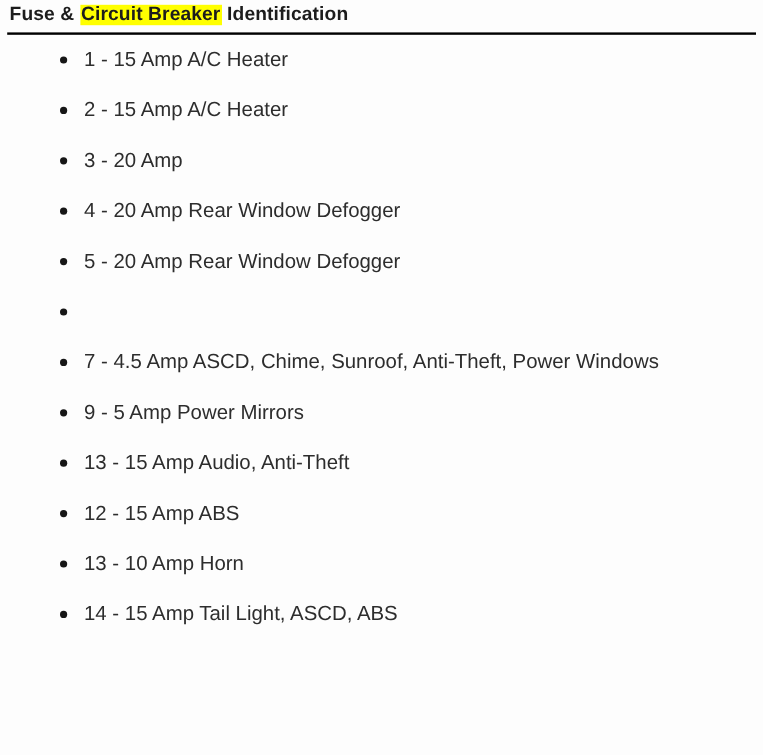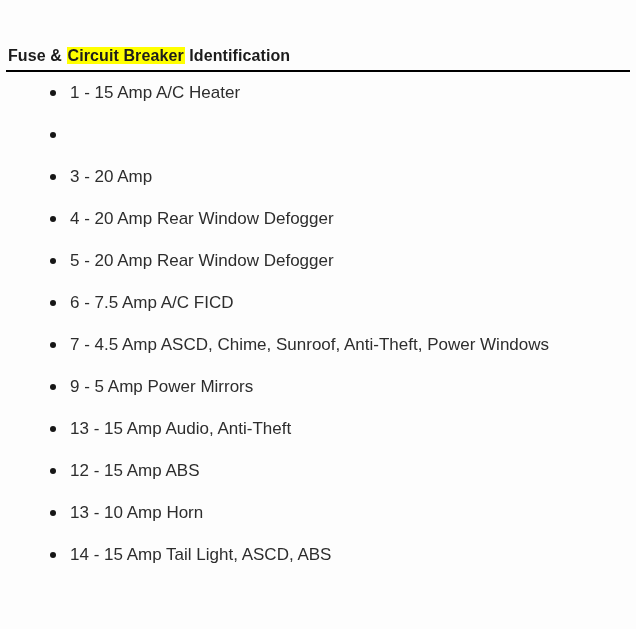--- a/index.html
+++ b/index.html
@@ -14,21 +14,20 @@
     font-family: "Liberation Sans", sans-serif;
     color: #2a2a2a;
     overflow: hidden;
   }
 
   .page {
     position: relative;
     width: 636px;
     height: 458px;
     box-sizing: border-box;
-    margin-top: 43px;
   }
 
   
   .doc-heading {
     margin: 0;
     padding: 3px 0 5px 8px;
     font-size: 16px;
     font-weight: bold;
     line-height: 19px;
     color: #1c1c1c;
@@ -83,25 +82,25 @@
 <body>
 
 <div class="page">
 
   <h1 class="doc-heading"><span>Fuse &amp; </span><span class="hl">Circuit Breaker</span><span> Identification</span></h1>
 
   <div class="heading-rule"></div>
 
   <ul class="fuse-list">
     <li><span class="bullet"></span><span class="entry-text">1 - 15 Amp A/C Heater</span></li>
-    <li><span class="bullet"></span></li>
+    <li><span class="bullet"></span><span class="entry-text">2 - 15 Amp A/C Heater</span></li>
     <li><span class="bullet"></span><span class="entry-text">3 - 20 Amp</span></li>
     <li><span class="bullet"></span><span class="entry-text">4 - 20 Amp Rear Window Defogger</span></li>
     <li><span class="bullet"></span><span class="entry-text">5 - 20 Amp Rear Window Defogger</span></li>
-    <li><span class="bullet"></span><span class="entry-text">6 - 7.5 Amp A/C FICD</span></li>
+    <li><span class="bullet"></span></li>
     <li><span class="bullet"></span><span class="entry-text">7 - 4.5 Amp ASCD, Chime, Sunroof, Anti-Theft, Power Windows</span></li>
     <li><span class="bullet"></span><span class="entry-text">9 - 5 Amp Power Mirrors</span></li>
     <li><span class="bullet"></span><span class="entry-text">13 - 15 Amp Audio, Anti-Theft</span></li>
     <li><span class="bullet"></span><span class="entry-text">12 - 15 Amp ABS</span></li>
     <li><span class="bullet"></span><span class="entry-text">13 - 10 Amp Horn</span></li>
     <li><span class="bullet"></span><span class="entry-text">14 - 15 Amp Tail Light, ASCD, ABS</span></li>
   </ul>
 
 </div>
 

